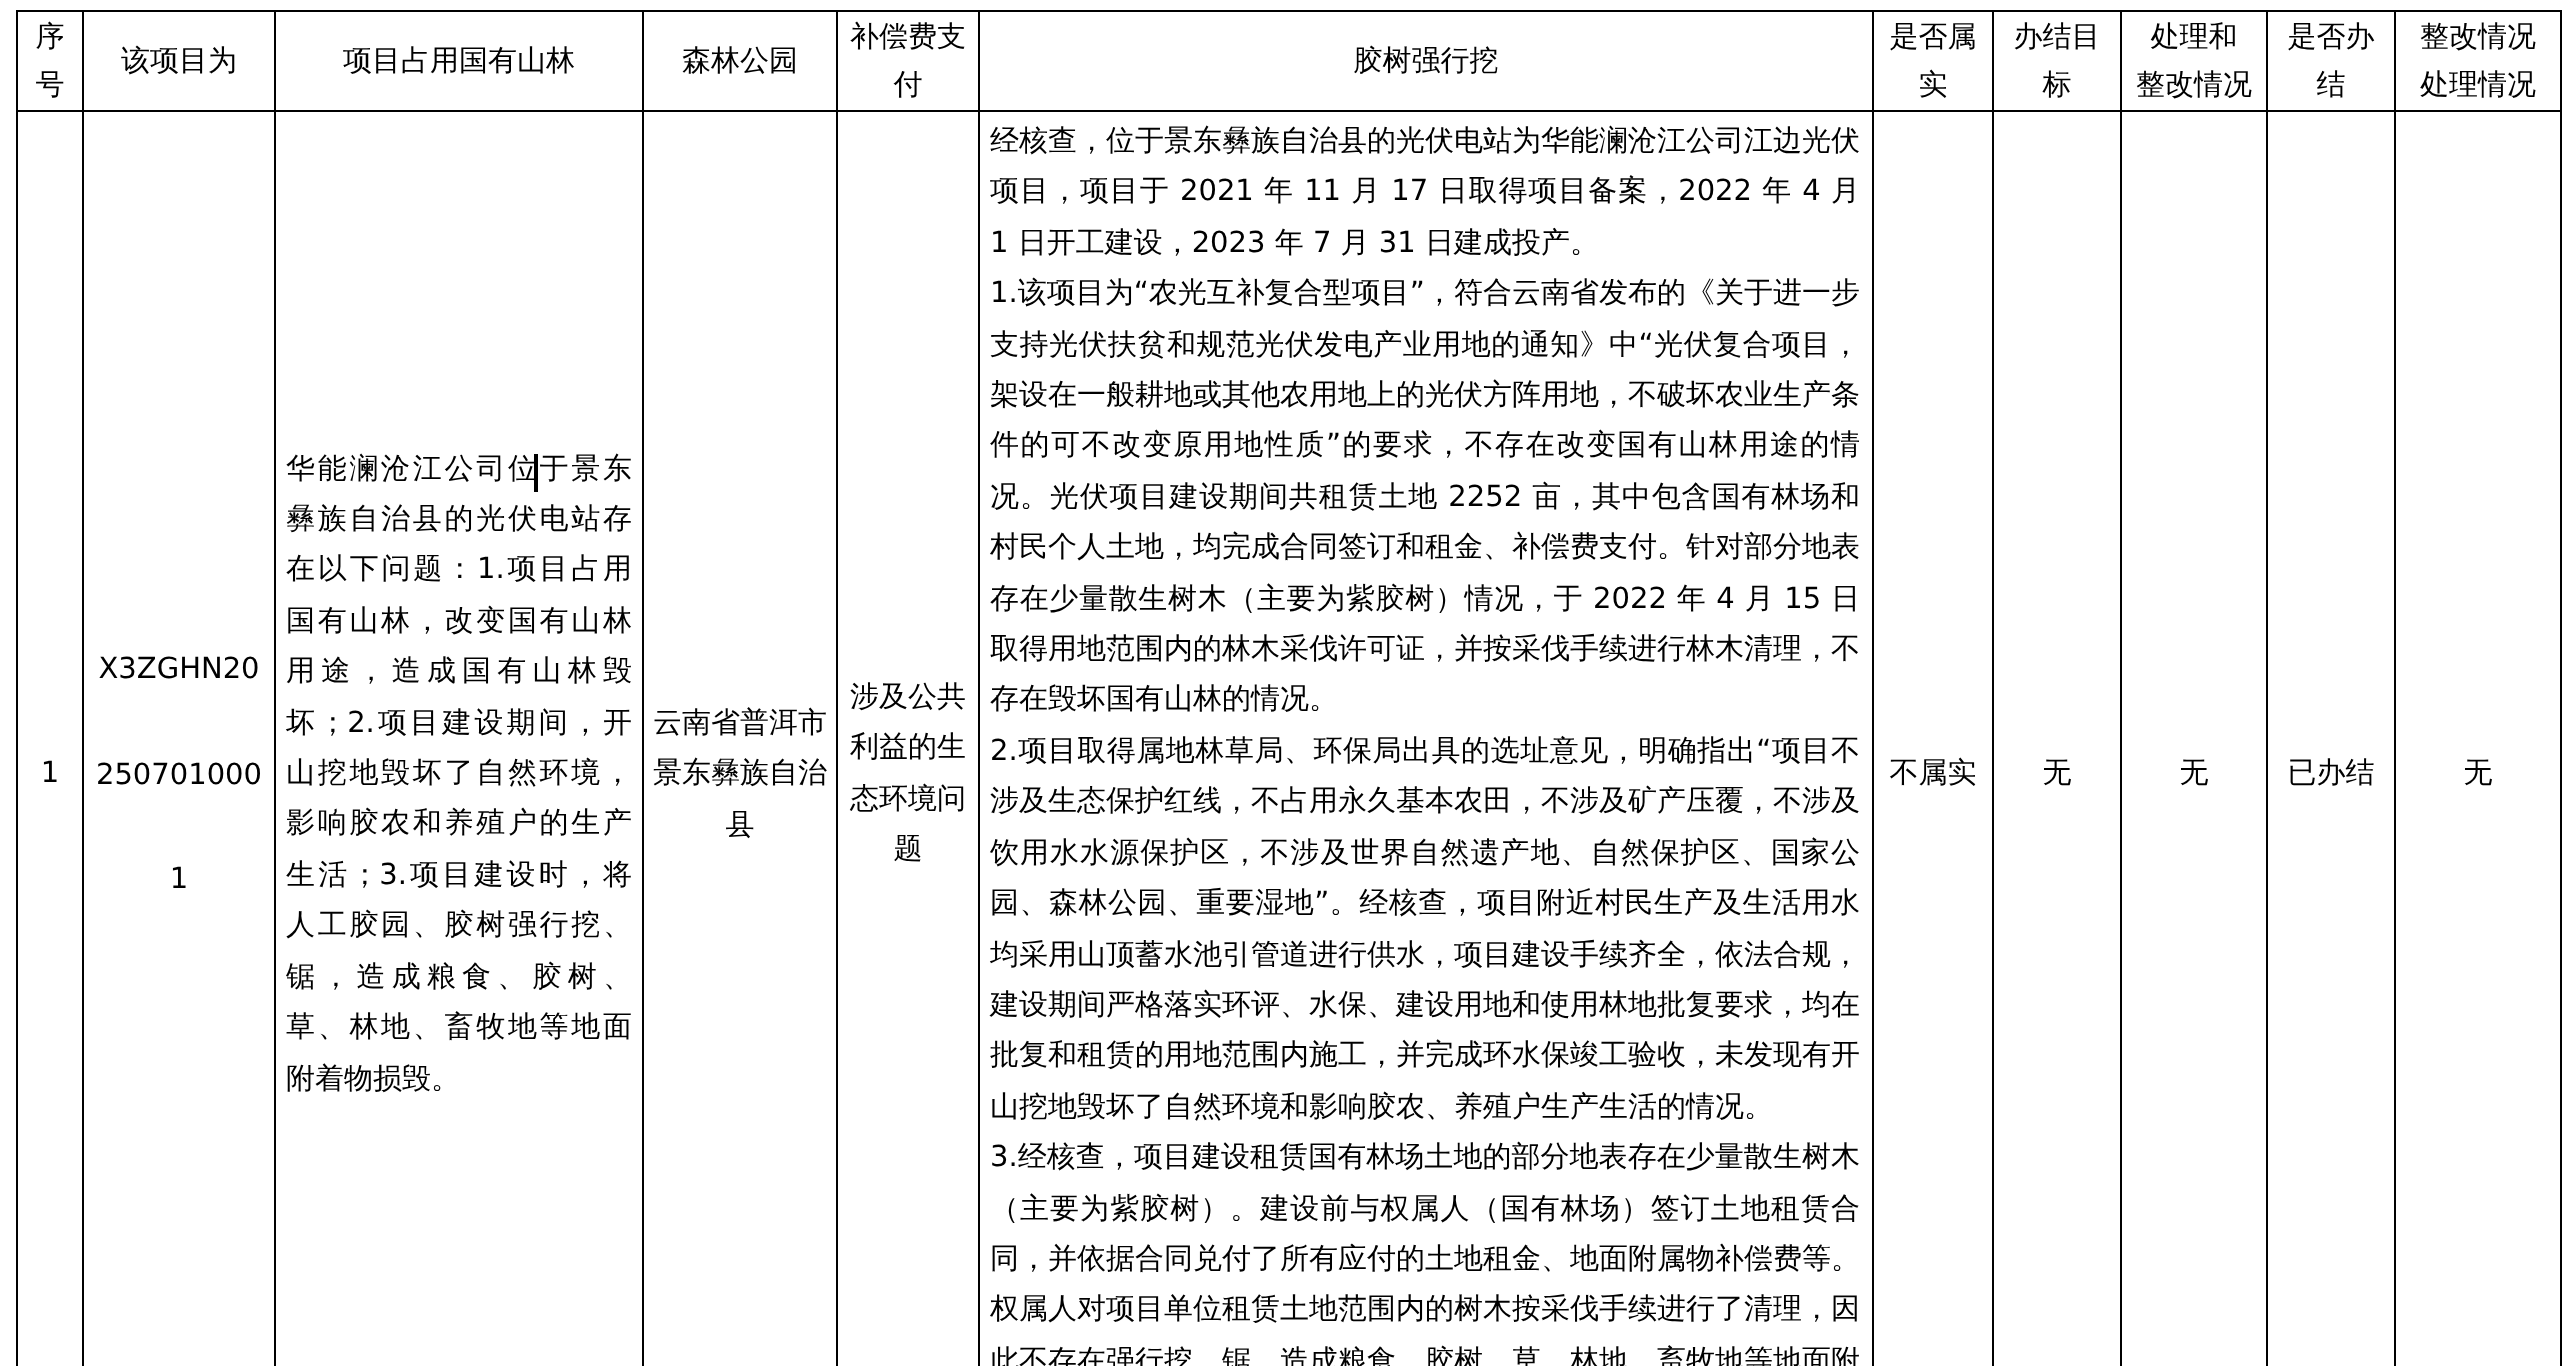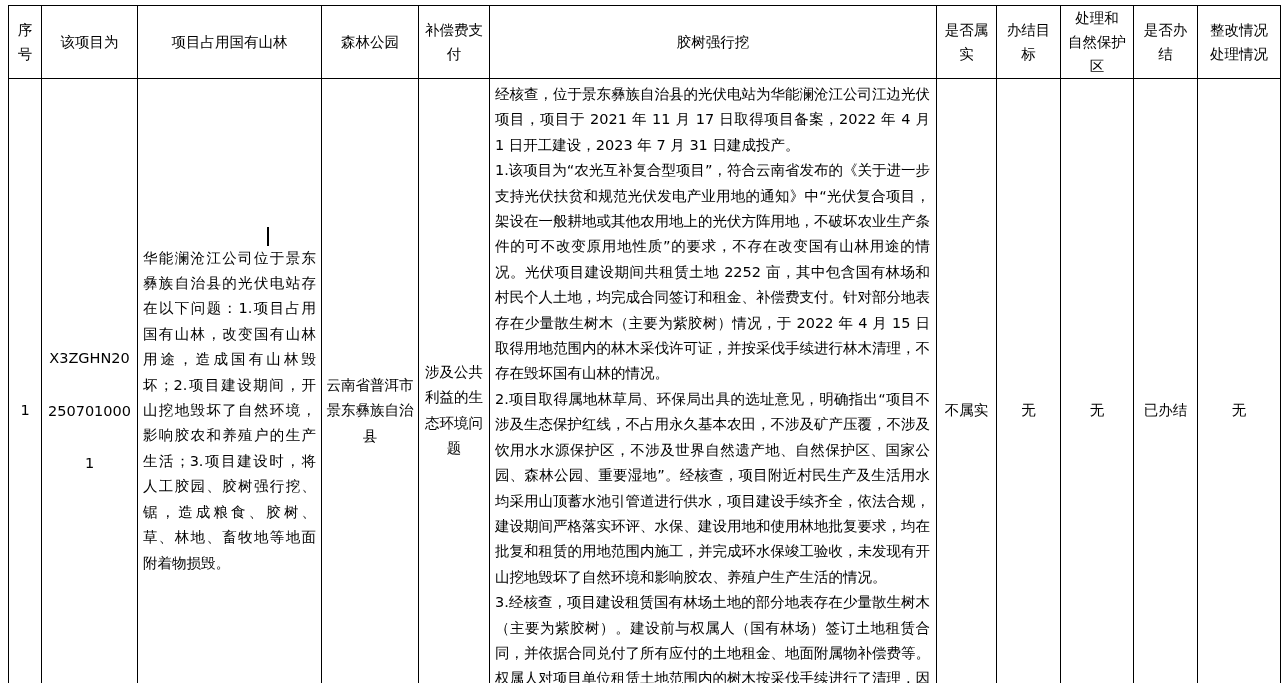--- a/index.html
+++ b/index.html
@@ -95,21 +95,21 @@
         <th>该项目为</th>
         <th>项目占用国有山林</th>
         <th>森林公园</th>
         <th>补偿费支付</th>
         <th>胶树强行挖</th>
         <th>是否属
 实</th>
         <th>办结目
 标</th>
         <th>处理和
-自然保护区</th>
+整改情况</th>
         <th>是否办
 结</th>
         <th>整改情况
 处理情况</th>
       </tr>
     </thead>
     <tbody>
       <tr>
         <td class="c-center">1</td>
         <td class="c-acceptance">X3ZGHN20

